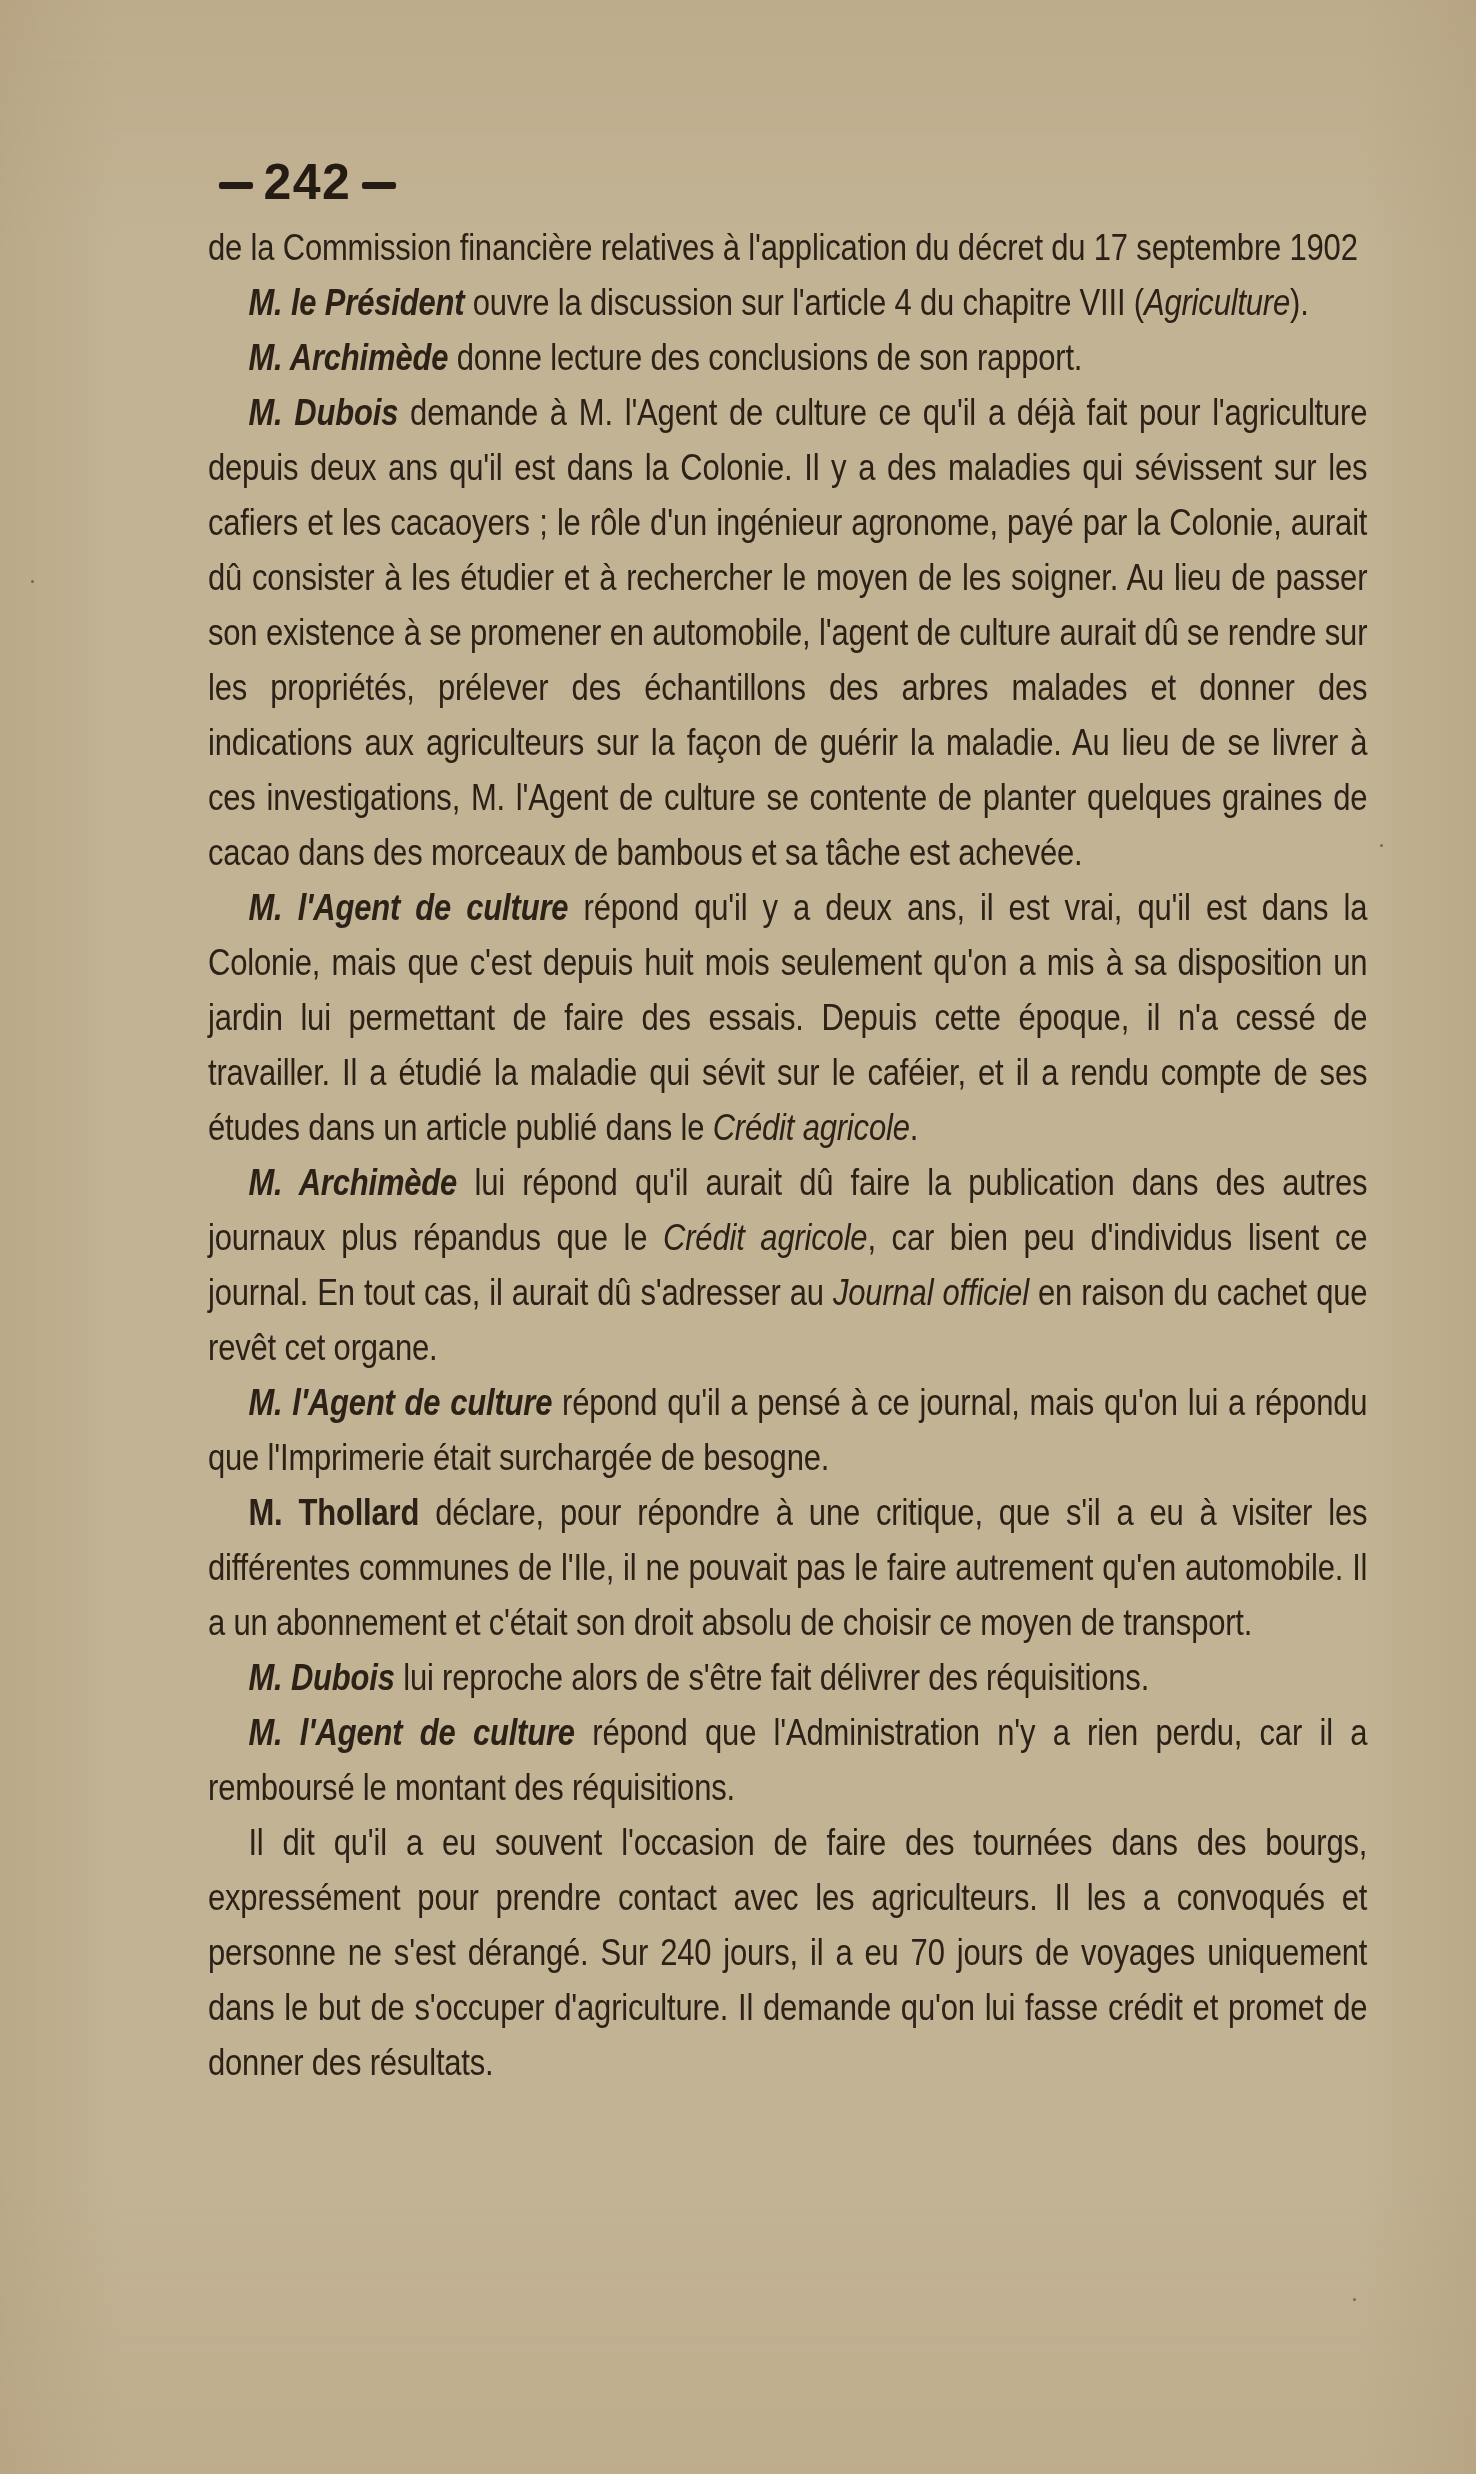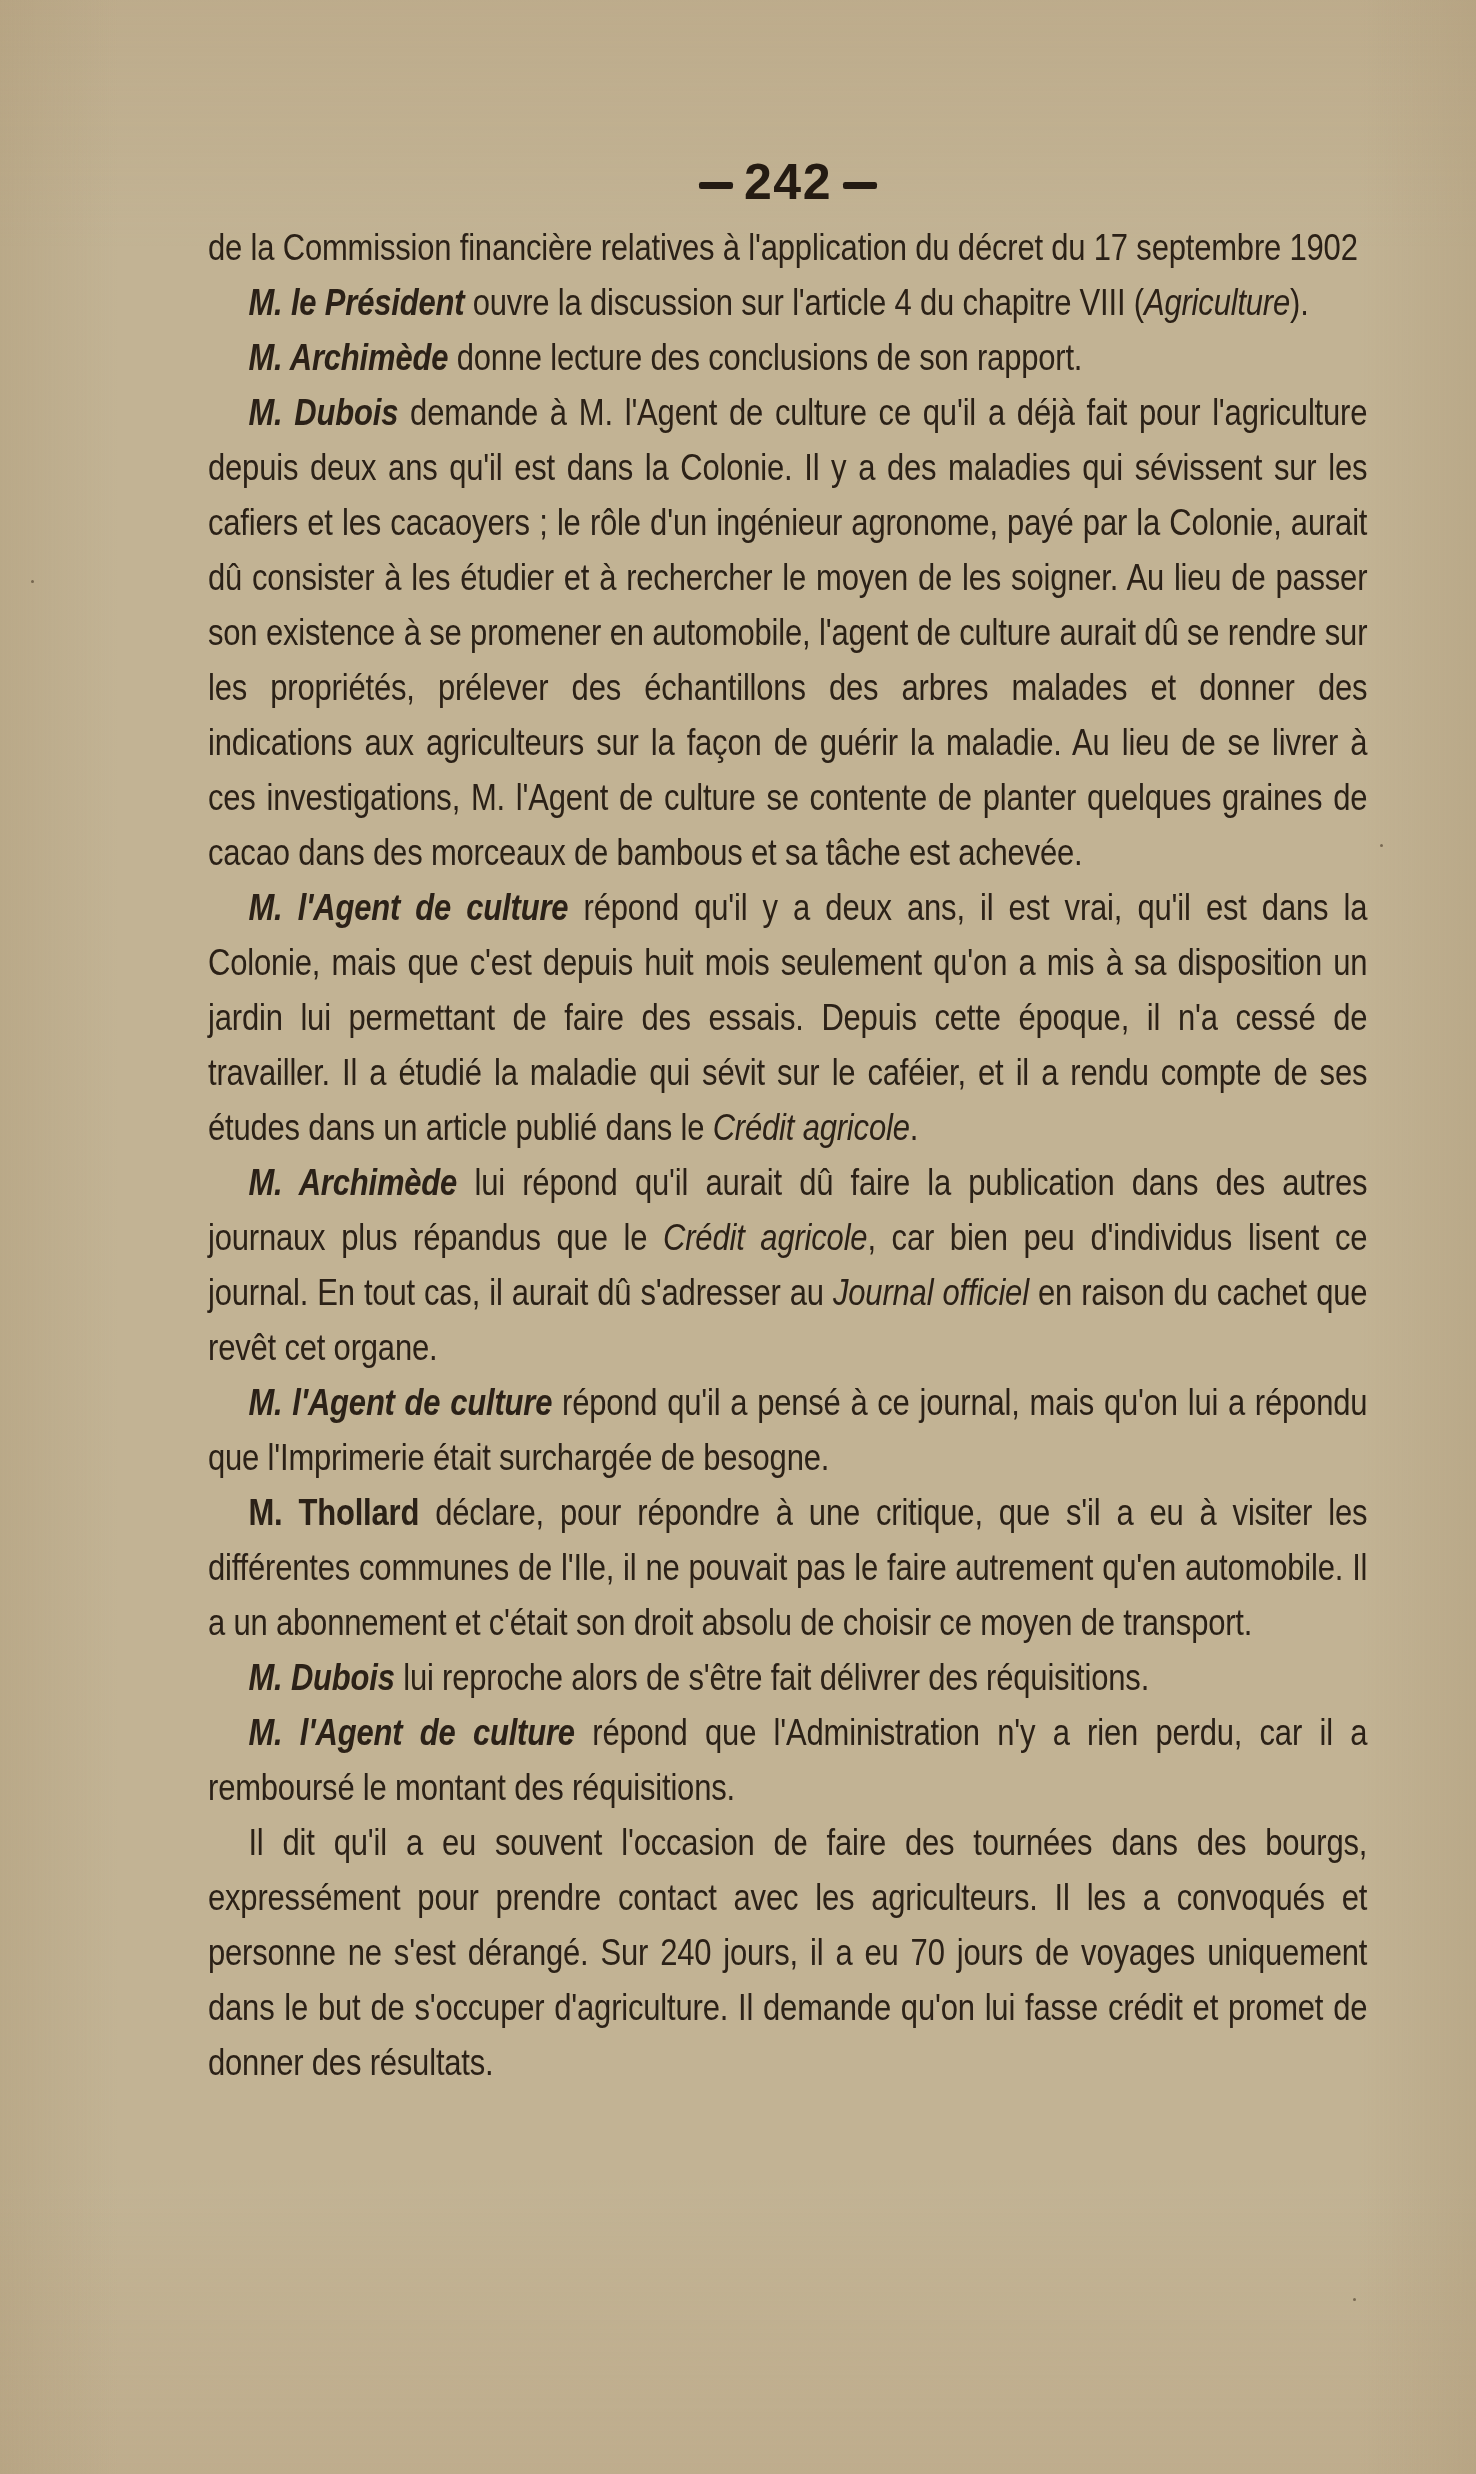--- a/index.html
+++ b/index.html
@@ -18,21 +18,21 @@
       overflow: hidden;
       position: relative;
     }
     .page {
       position: absolute;
       left: 208px;
       top: 156px;
       width: 1160px;
     }
     .folio {
-      text-align: center;
+      text-align: left;
       font-family: "Liberation Sans", sans-serif;
       font-weight: bold;
       font-size: 50px;
       line-height: 53px;
       margin-left: 0;
       margin-bottom: 10.7px;
       letter-spacing: 1.5px;
       color: #241b12;
     }
     .folio .dash {

